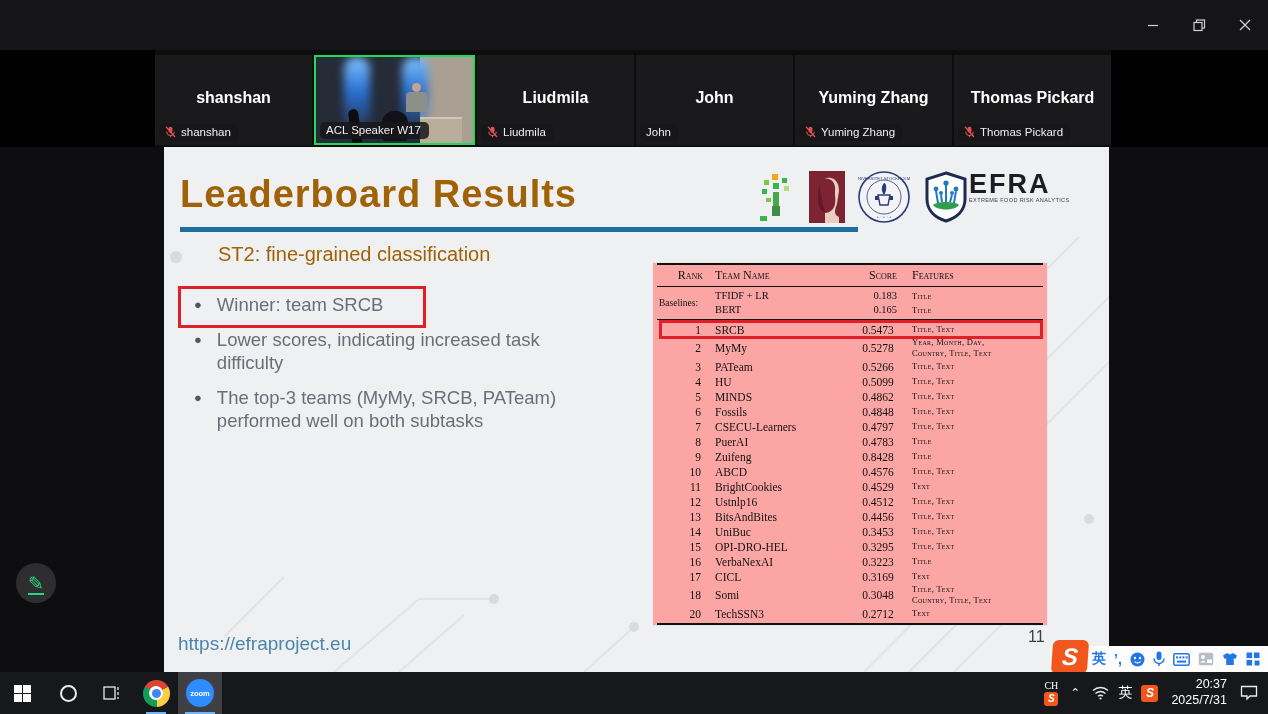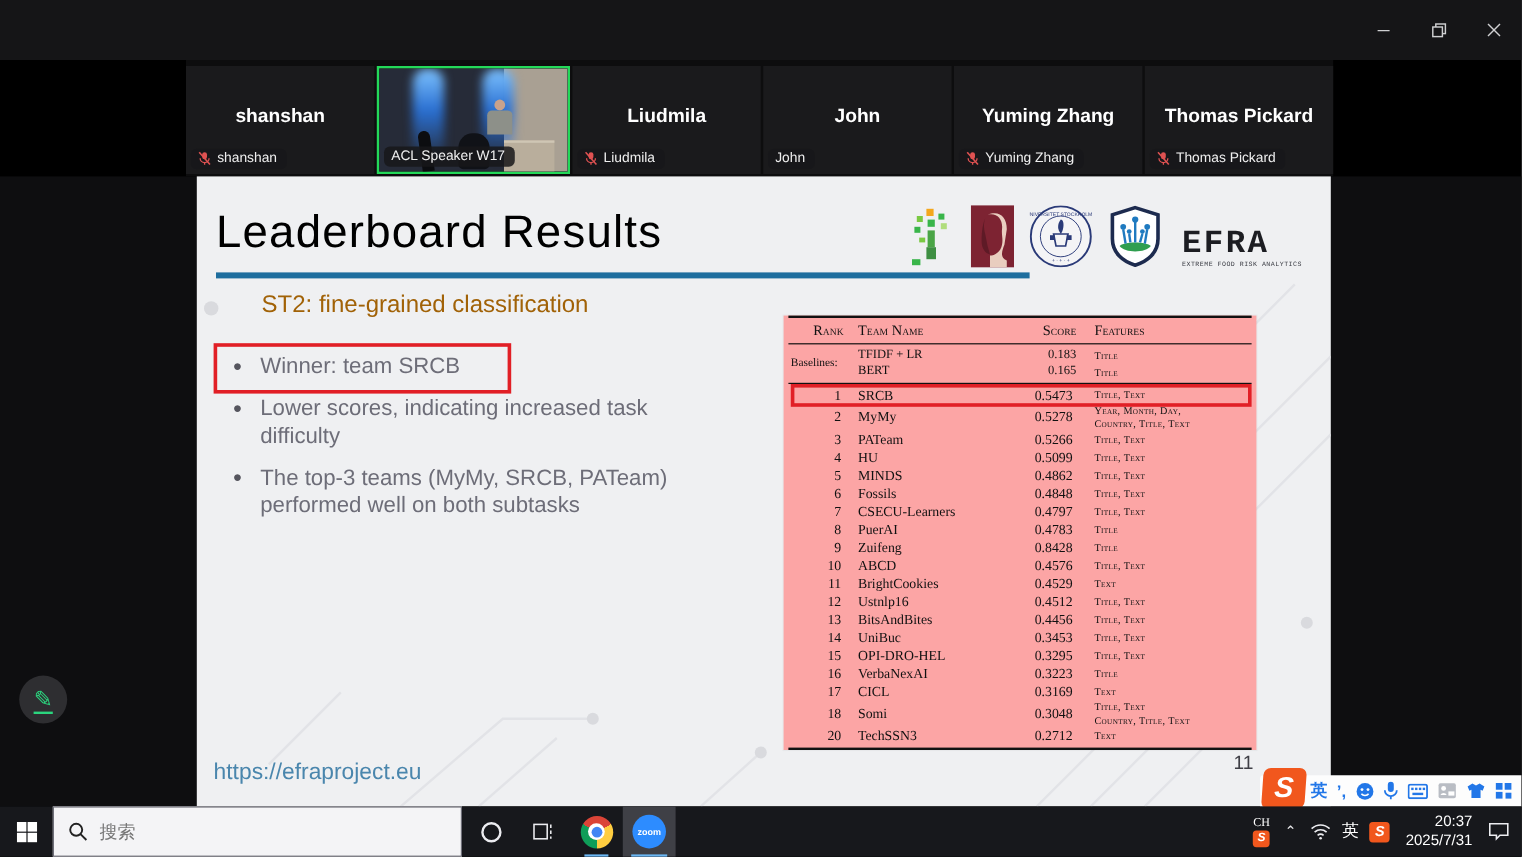--- a/index.html
+++ b/index.html
@@ -26,25 +26,25 @@
   .scene .podium { position:absolute; left:104px; bottom:0; width:42px; height:26px; background:#b9ae9c; border-top:2px solid #cfc6b4; }
   .scene .mic { position:absolute; left:34px; bottom:0; width:10px; height:34px; background:#0c0d10; border-radius:5px 5px 0 0; transform:rotate(-8deg); }
   .scene .micball { position:absolute; left:66px; bottom:2px; width:26px; height:30px; background:#101217; border-radius:12px 12px 4px 4px; }
 
   
   .stage { position:absolute; left:0; top:147px; width:1268px; height:525px; background:#0e0e10; }
   .slide { position:absolute; left:164px; top:0; width:945px; height:525px; background:#eff0f2; overflow:hidden; }
   .pattern { position:absolute; inset:0; z-index:0; }
   .slide > .content { position:absolute; inset:0; z-index:1; }
 
-  .slide-title { position:absolute; left:16px; top:26px; font-size:38px; font-weight:400; color:#000000; letter-spacing:1px; }
+  .slide-title { position:absolute; left:16px; top:26px; font-size:38px; font-weight:700; color:#a16207; letter-spacing:1px; }
   .accent-bar { position:absolute; left:16px; top:80px; width:678px; height:5px; }
 
   .logos { position:absolute; left:592px; top:20px; width:330px; height:60px; display:flex; align-items:center; gap:13px; }
-  .efra-wrap { display:flex; align-items:flex-end; gap:16px;font-family:Liberation Mono, monospace; }
+  .efra-wrap { display:flex; align-items:flex-start; gap:0; }
   .efra-text { display:flex; flex-direction:column; line-height:1; }
   .efra-name { font-size:27px; font-weight:bold; color:#1c1d22; letter-spacing:2px; }
   .efra-tag { font-size:5.5px; color:#3a3c44; letter-spacing:.4px; }
 
   .subheading { position:absolute; left:54px; top:96px; font-size:20px; }
   .bullets { position:absolute; left:30px; top:146px; list-style:none; }
   .bullets li { display:flex; gap:15px; width:385px; color:#6d6d78; font-size:18.5px; line-height:23px; margin-bottom:12px; }
   .bullets li .dot { color:#55555e; font-size:13px; line-height:23px; }
   .hl-box { position:absolute; left:14px; top:139px; width:248px; height:42px; border:3px solid #e11f26; z-index:2; pointer-events:none; }
 
@@ -553,27 +553,20 @@
   <div class="tb-start">
     <svg width="17" height="17" viewBox="0 0 17 17">
         <g fill="#fff">
           <rect x="0" y="0" width="8" height="8"></rect>
           <rect x="9" y="0" width="8" height="8"></rect>
           <rect x="0" y="9" width="8" height="8"></rect>
           <rect x="9" y="9" width="8" height="8"></rect>
         </g>
       </svg>
   </div>
-  <div class="tb-search">
-    <svg width="16" height="16" viewBox="0 0 16 16">
-        <circle cx="6.5" cy="6.5" r="5" fill="none" stroke="#222" stroke-width="1.6"></circle>
-        <line x1="10.3" y1="10.3" x2="15" y2="15" stroke="#222" stroke-width="1.6"></line>
-      </svg>
-    <input type="text" placeholder="搜索" style="">
-  </div>
   <div class="tb-btn cortana">
       <span class="ring"></span>
     </div>
   <div class="tb-btn">
     <svg width="18" height="16" viewBox="0 0 18 16" fill="none" stroke="#ececf0" stroke-width="1.3">
         <rect x="1" y="2" width="11" height="12"></rect>
         <line x1="15" y1="2" x2="15" y2="5"></line>
         <line x1="15" y1="7" x2="15" y2="10"></line>
         <line x1="15" y1="12" x2="15" y2="14"></line>
       </svg>

